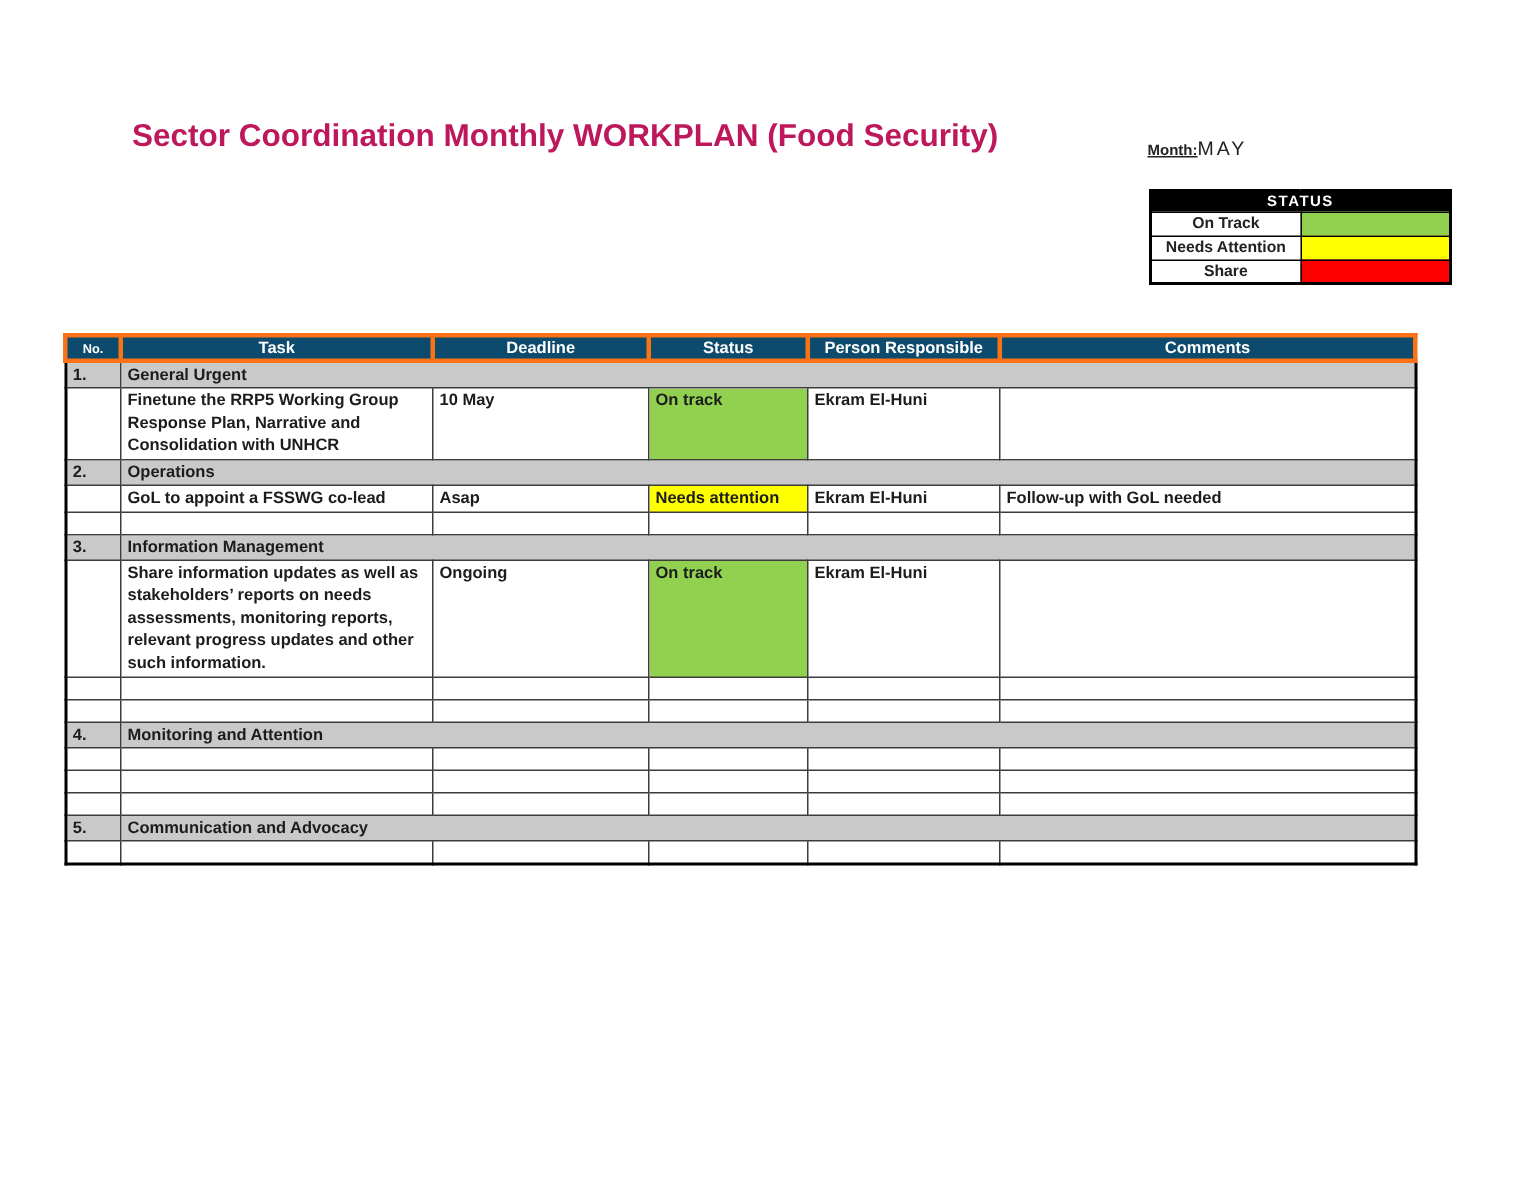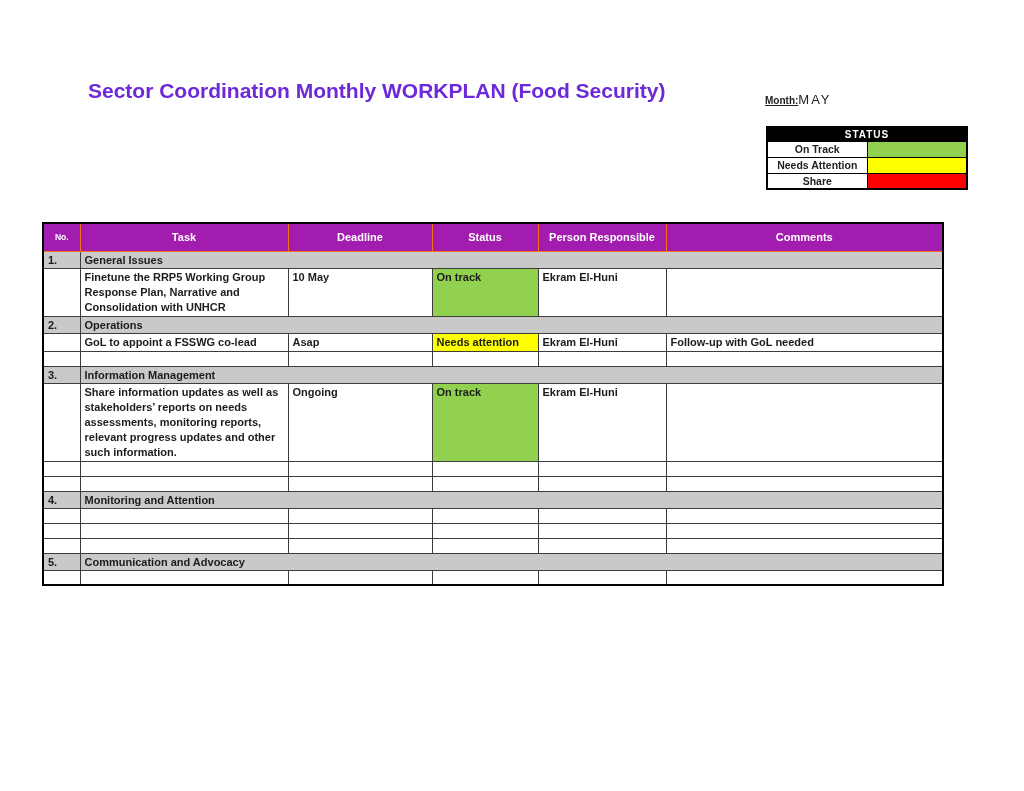--- a/index.html
+++ b/index.html
@@ -9,21 +9,21 @@
     background: #ffffff;
     font-family: "Liberation Sans", sans-serif;
     position: relative;
     color: #1a1a1a;
   }
   .page { position: absolute; inset: 0; }
 
   
   .doc-title {
     position: absolute; left: 88px; top: 79px;
-    font-size: 21px; font-weight: bold; color: #6d28d9;
+    font-size: 21px; font-weight: bold; color: #be185d;
     margin: 0; letter-spacing: 0px; white-space: nowrap;
   }
   .month-block {
     position: absolute; left: 765px; top: 90px; white-space: nowrap;
   }
   .month-label { font-size: 10px; font-weight: bold; color: #222; text-decoration: underline; }
   .month-value { font-size: 13px; font-weight: normal; letter-spacing: 2px; color: #222; }
 
   
   table.legend {
@@ -42,23 +42,23 @@
   table.legend td.swatch { width: 66px; }
   table.legend td.lbl { width: 136px; }
 
   
   table.workplan {
     position: absolute; left: 42px; top: 222px;
     width: 900px; border-collapse: collapse; table-layout: fixed;
     border: 2px solid #000;
   }
   table.workplan th {
-    background: #a21caf; color: #fff; font-size: 11px; font-weight: bold;
-    text-align: center; vertical-align: middle; height: 28px;
-    border: 1px solid #f97316; padding: 1px 2px;
+    background: #0c4a6e; color: #fff; font-size: 11px; font-weight: bold;
+    text-align: center; vertical-align: middle; height: 16px;
+    border: 3px solid #f97316; padding: 1px 2px;
   }
   table.workplan th.col-no { font-size: 8.5px; }
   table.workplan td {
     border: 1px solid #3c3c3c;
     font-size: 11px; font-weight: bold; color: #1c1c1c;
     vertical-align: top; padding: 1px 4px; line-height: 15px;
     overflow: hidden;
   }
   tr.r-section td {
     background: #c9c9c9; height: 16px; line-height: 13px; padding-top: 2px;
@@ -115,21 +115,21 @@
           <th>Task</th>
           <th>Deadline</th>
           <th>Status</th>
           <th>Person Responsible</th>
           <th>Comments</th>
         </tr>
       </thead>
     <tbody>
         <tr class="r-section">
           <td class="cell-no">1.</td>
-          <td class="cell-section" colspan="5">General Issues</td>
+          <td class="cell-section" colspan="5">General Urgent</td>
         </tr>
         <tr class="r-task">
           <td class="cell-no"></td>
           <td class="cell-task">Finetune the RRP5 Working Group Response Plan, Narrative and Consolidation with UNHCR</td>
           <td class="cell-deadline">10 May</td>
           <td class="cell-status" style="background: rgb(146, 208, 80);">On track</td>
           <td class="cell-person">Ekram El-Huni</td>
           <td class="cell-comments"></td>
         </tr>
         <tr class="r-section">

